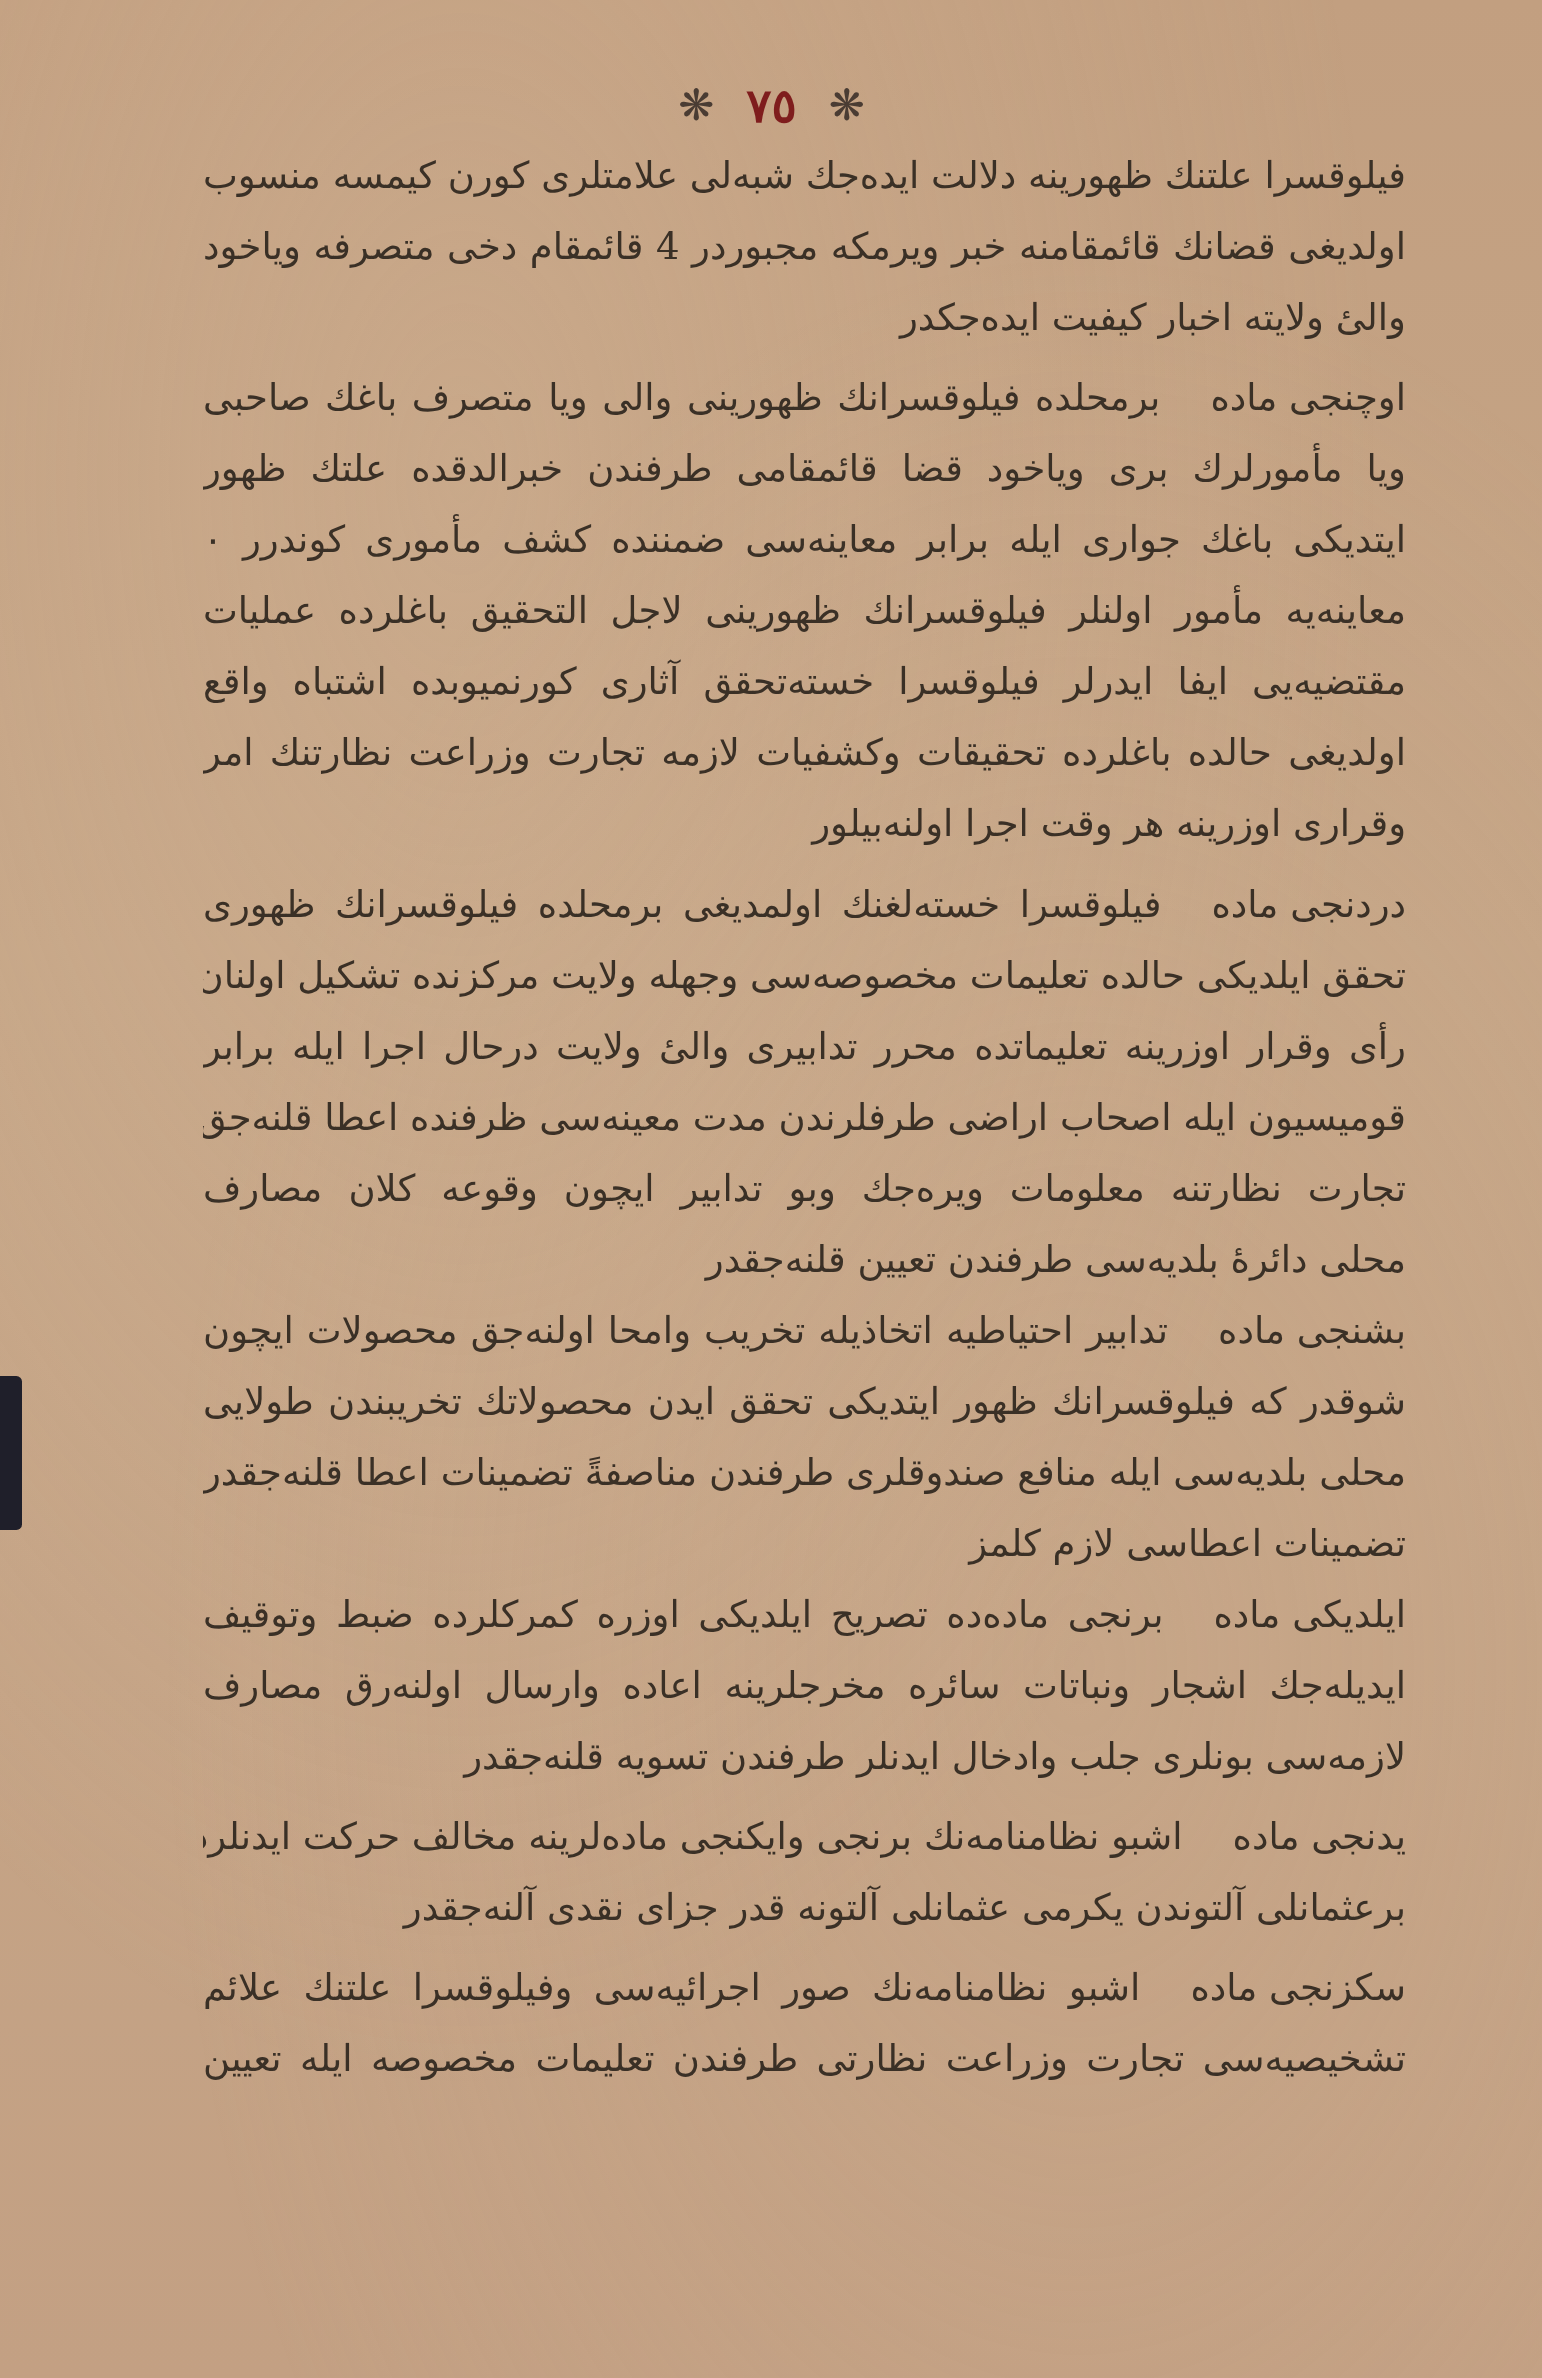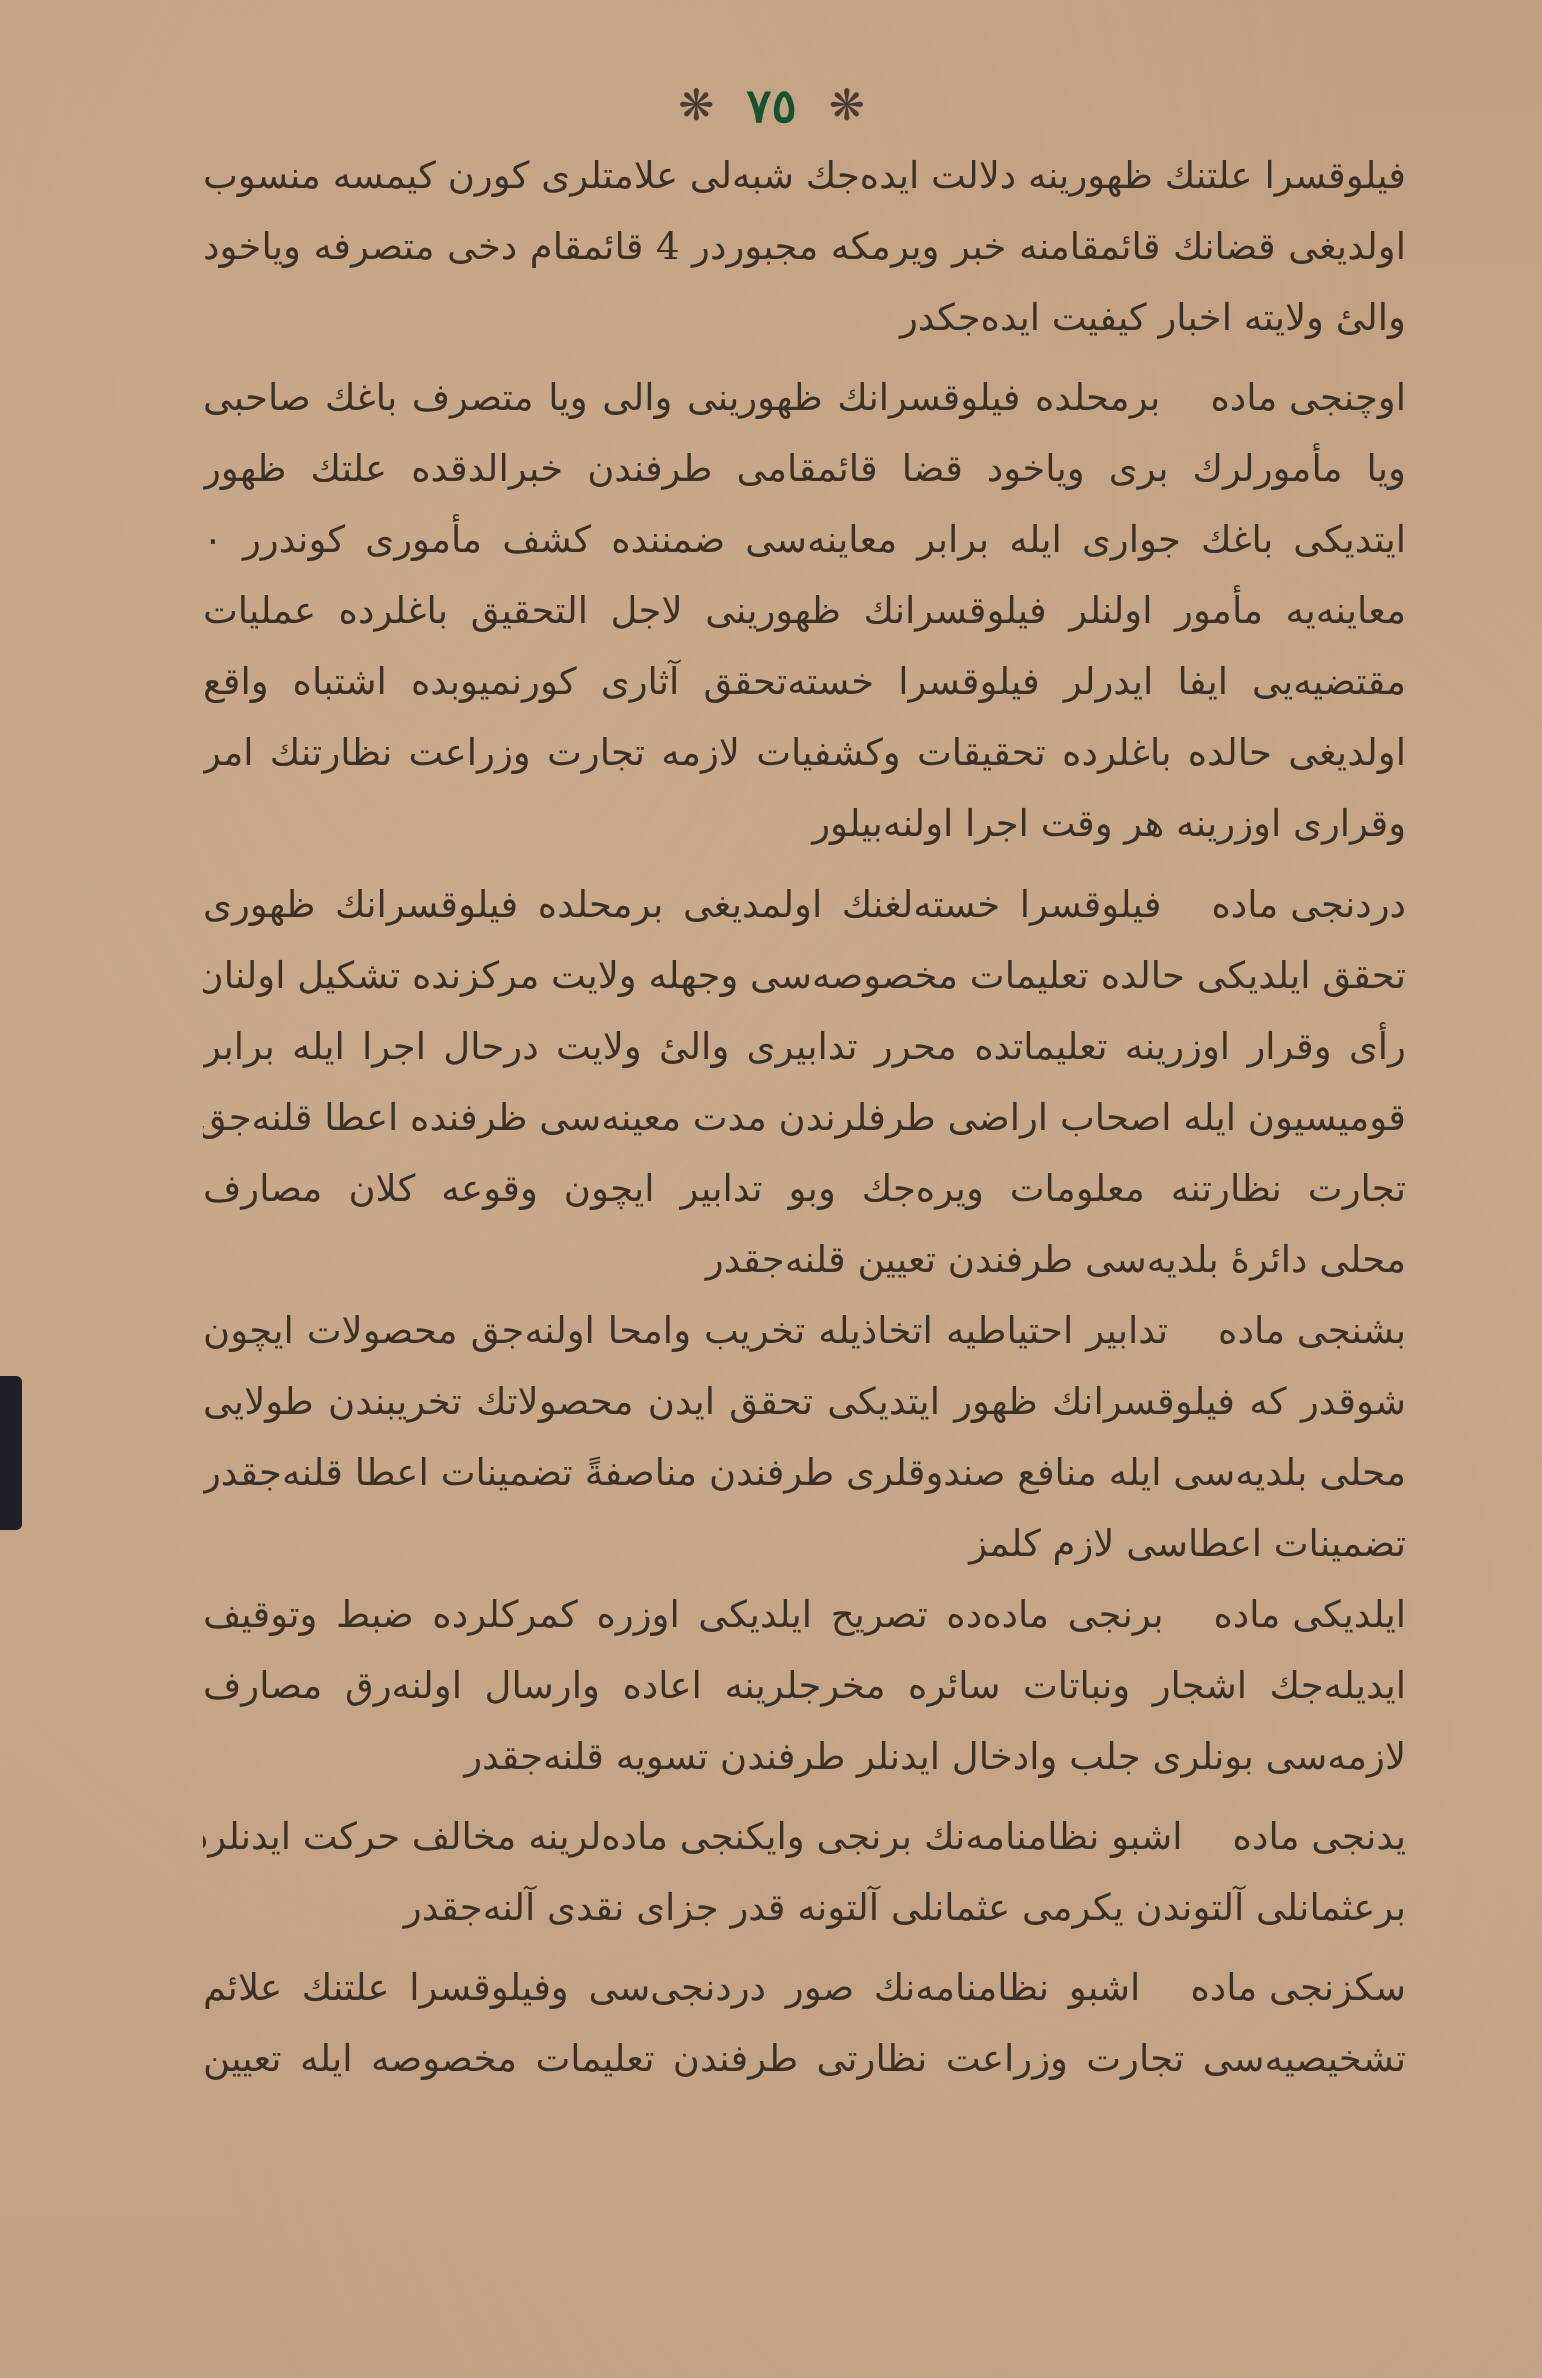--- a/index.html
+++ b/index.html
@@ -40,21 +40,21 @@
       font-size: 43px;
       line-height: 1;
       color: #4a3c33;
       display: inline-block;
     }
     .page-number {
       font-size: 47px;
       font-weight: bold;
       direction: rtl;
       line-height: 1;
-      color: #14532d;
+      color: #7f1d1d;
     }
     .text-block {
       position: absolute;
       top: 140px;
       left: 203px;
       width: 1203px;
       direction: rtl;
       text-align: justify;
     }
     .line {
@@ -142,21 +142,21 @@
     </div>
     <div class="article-gap"></div>
 
     <div>
       <div class="line"><span class="article-label">یدنجی ماده</span><span>اشبو نظامنامه‌نك برنجی وایكنجی ماده‌لرینه مخالف حركت ایدنلردن</span></div>
       <div class="line last">برعثمانلی آلتوندن یكرمی عثمانلی آلتونه قدر جزای نقدی آلنه‌جقدر</div>
     </div>
     <div class="article-gap"></div>
 
     <div>
-      <div class="line"><span class="article-label">سكزنجی ماده</span><span>اشبو نظامنامه‌نك صور دردنجی‌سی وفیلوقسرا علتنك علائم</span></div>
+      <div class="line"><span class="article-label">سكزنجی ماده</span><span>اشبو نظامنامه‌نك صور اجرائیه‌سی وفیلوقسرا علتنك علائم</span></div>
       <div class="line">تشخیصیه‌سی تجارت وزراعت نظارتی طرفندن تعلیمات مخصوصه ایله تعیین</div>
     </div>
 
   </div>
 
   <div class="edge-mark"></div>
 </div>
 
 
 </body></html>

